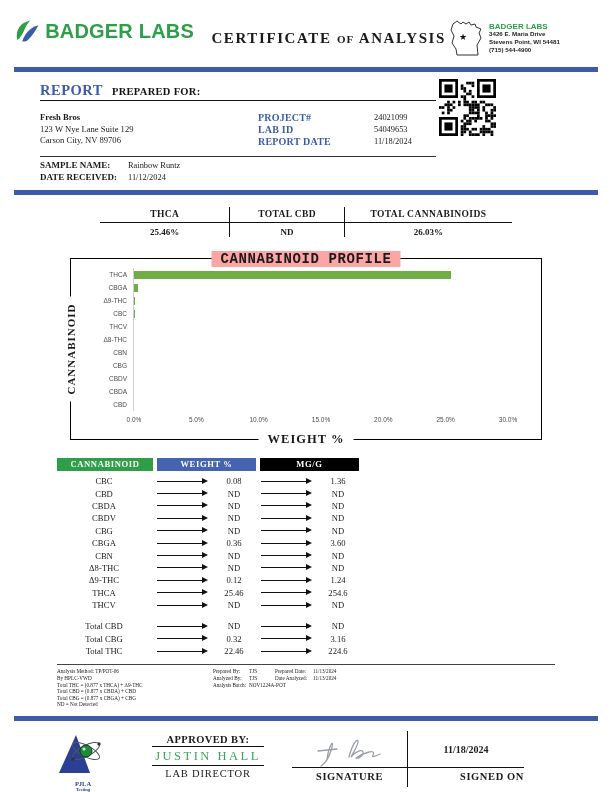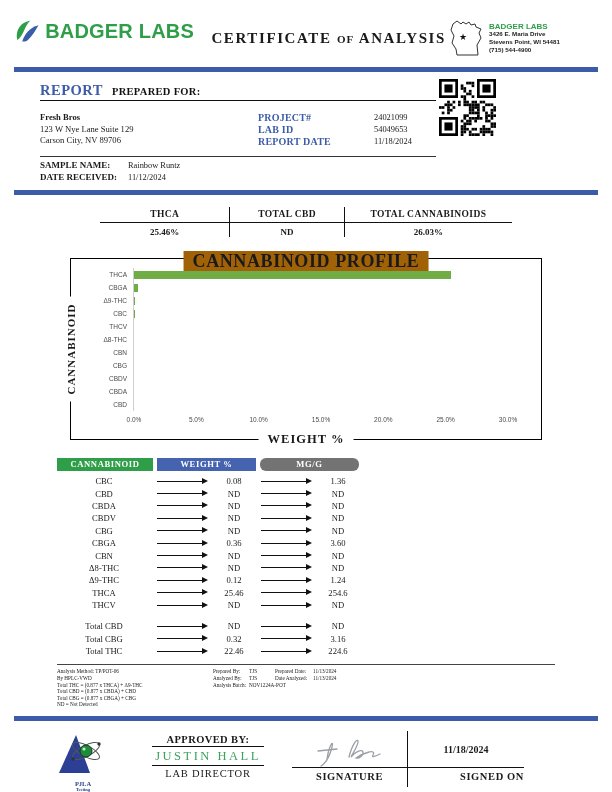--- a/index.html
+++ b/index.html
@@ -42,37 +42,37 @@
   .bar2 { margin-top:7px; }
   
   .summary { display:flex; width:412px; margin:12px auto 0 auto; text-align:center; }
   .sum-col:nth-child(1){ width:130px; }
   .sum-col:nth-child(2){ width:114px; border-left:1px solid #111; }
   .sum-col:nth-child(3){ width:168px; border-left:1px solid #111; }
   .sum-head { font-size:9.5px; font-weight:700; letter-spacing:0.4px; padding:2px 0 3px 0; border-bottom:1px solid #111; }
   .sum-val { font-size:9px; font-weight:700; padding-top:4px; }
   
   .chart { position:relative; width:470px; height:180px; border:1.5px solid #000; margin:21px auto 0 auto; }
-  .chart-title { position:absolute; top:-8px; left:50%; transform:translateX(-50%); background:#a16207; padding:0 9px; font-size:18px; font-weight:700; letter-spacing:0.6px; white-space:nowrap; }
+  .chart-title { position:absolute; top:-8px; left:50%; transform:translateX(-50%); background:#fca5a5; padding:0 9px; font-size:14px; font-weight:700; letter-spacing:0.6px; white-space:nowrap;font-family:Liberation Mono, monospace; }
   .chart-xlabel { position:absolute; bottom:-8px; left:50%; transform:translateX(-50%); background:#fff; padding:0 9px; font-size:12.5px; font-weight:700; letter-spacing:1px; white-space:nowrap; }
   .chart-ylabel { position:absolute; top:50%; left:0; transform:translate(-50%,-50%) rotate(-90deg); background:#fff; padding:0 7px; font-size:11px; font-weight:700; letter-spacing:1px; white-space:nowrap; }
   .chart-rows { position:absolute; top:9px; left:8px; right:8px; }
   .c-row { display:flex; align-items:center; height:13px; }
   .c-label { width:48px; text-align:right; padding-right:6px; font-family:"Liberation Sans",sans-serif; font-size:6.5px; color:#4a4a4a; }
   .c-track { width:374px; flex:none; position:relative; height:13px; border-left:1px solid #cfcfcf; }
   .c-bar { position:absolute; left:0; top:2.5px; height:8px; background:#70ad47; }
   .chart-xticks { position:absolute; left:63px; width:374px; top:157px; height:10px; }
   .c-tick { position:absolute; transform:translateX(-50%); font-family:"Liberation Sans",sans-serif; font-size:6.5px; color:#4a4a4a; white-space:nowrap; }
   
   .rtable { width:302px; margin:18px 0 0 57px; }
   .rt-head { display:flex; gap:4px; }
   .rt-h { height:13px; line-height:13px; color:#fff; font-weight:700; font-size:8.6px; text-align:center; letter-spacing:0.6px; }
   .rt-h:nth-child(1){ width:96px; background:#2f9e49; }
   .rt-h:nth-child(2){ width:99px; background:#4563ae; }
-  .rt-h:nth-child(3){ width:99px; background:#737373;border-radius:6px; }
+  .rt-h:nth-child(3){ width:99px; background:#000000; }
   .rt-body { margin-top:4px; }
   .rt-totals { margin-top:9px; }
   .t-row { display:flex; align-items:center; height:12.4px; font-size:8.6px; }
   .t-name { width:94px; text-align:center; white-space:nowrap; }
   .t-arrow { flex:1; height:1px; background:#111; position:relative; margin:0 9px 0 6px; }
   .t-arrow::after { content:""; position:absolute; right:-4px; top:-3px; width:0; height:0;
     border-left:6px solid #111; border-top:3px solid transparent; border-bottom:3px solid transparent; }
   .t-val { width:42px; text-align:center; }
   
   .foot { width:498px; margin:7px 0 0 57px; border-top:1px solid #444; padding-top:3px; display:flex; }

